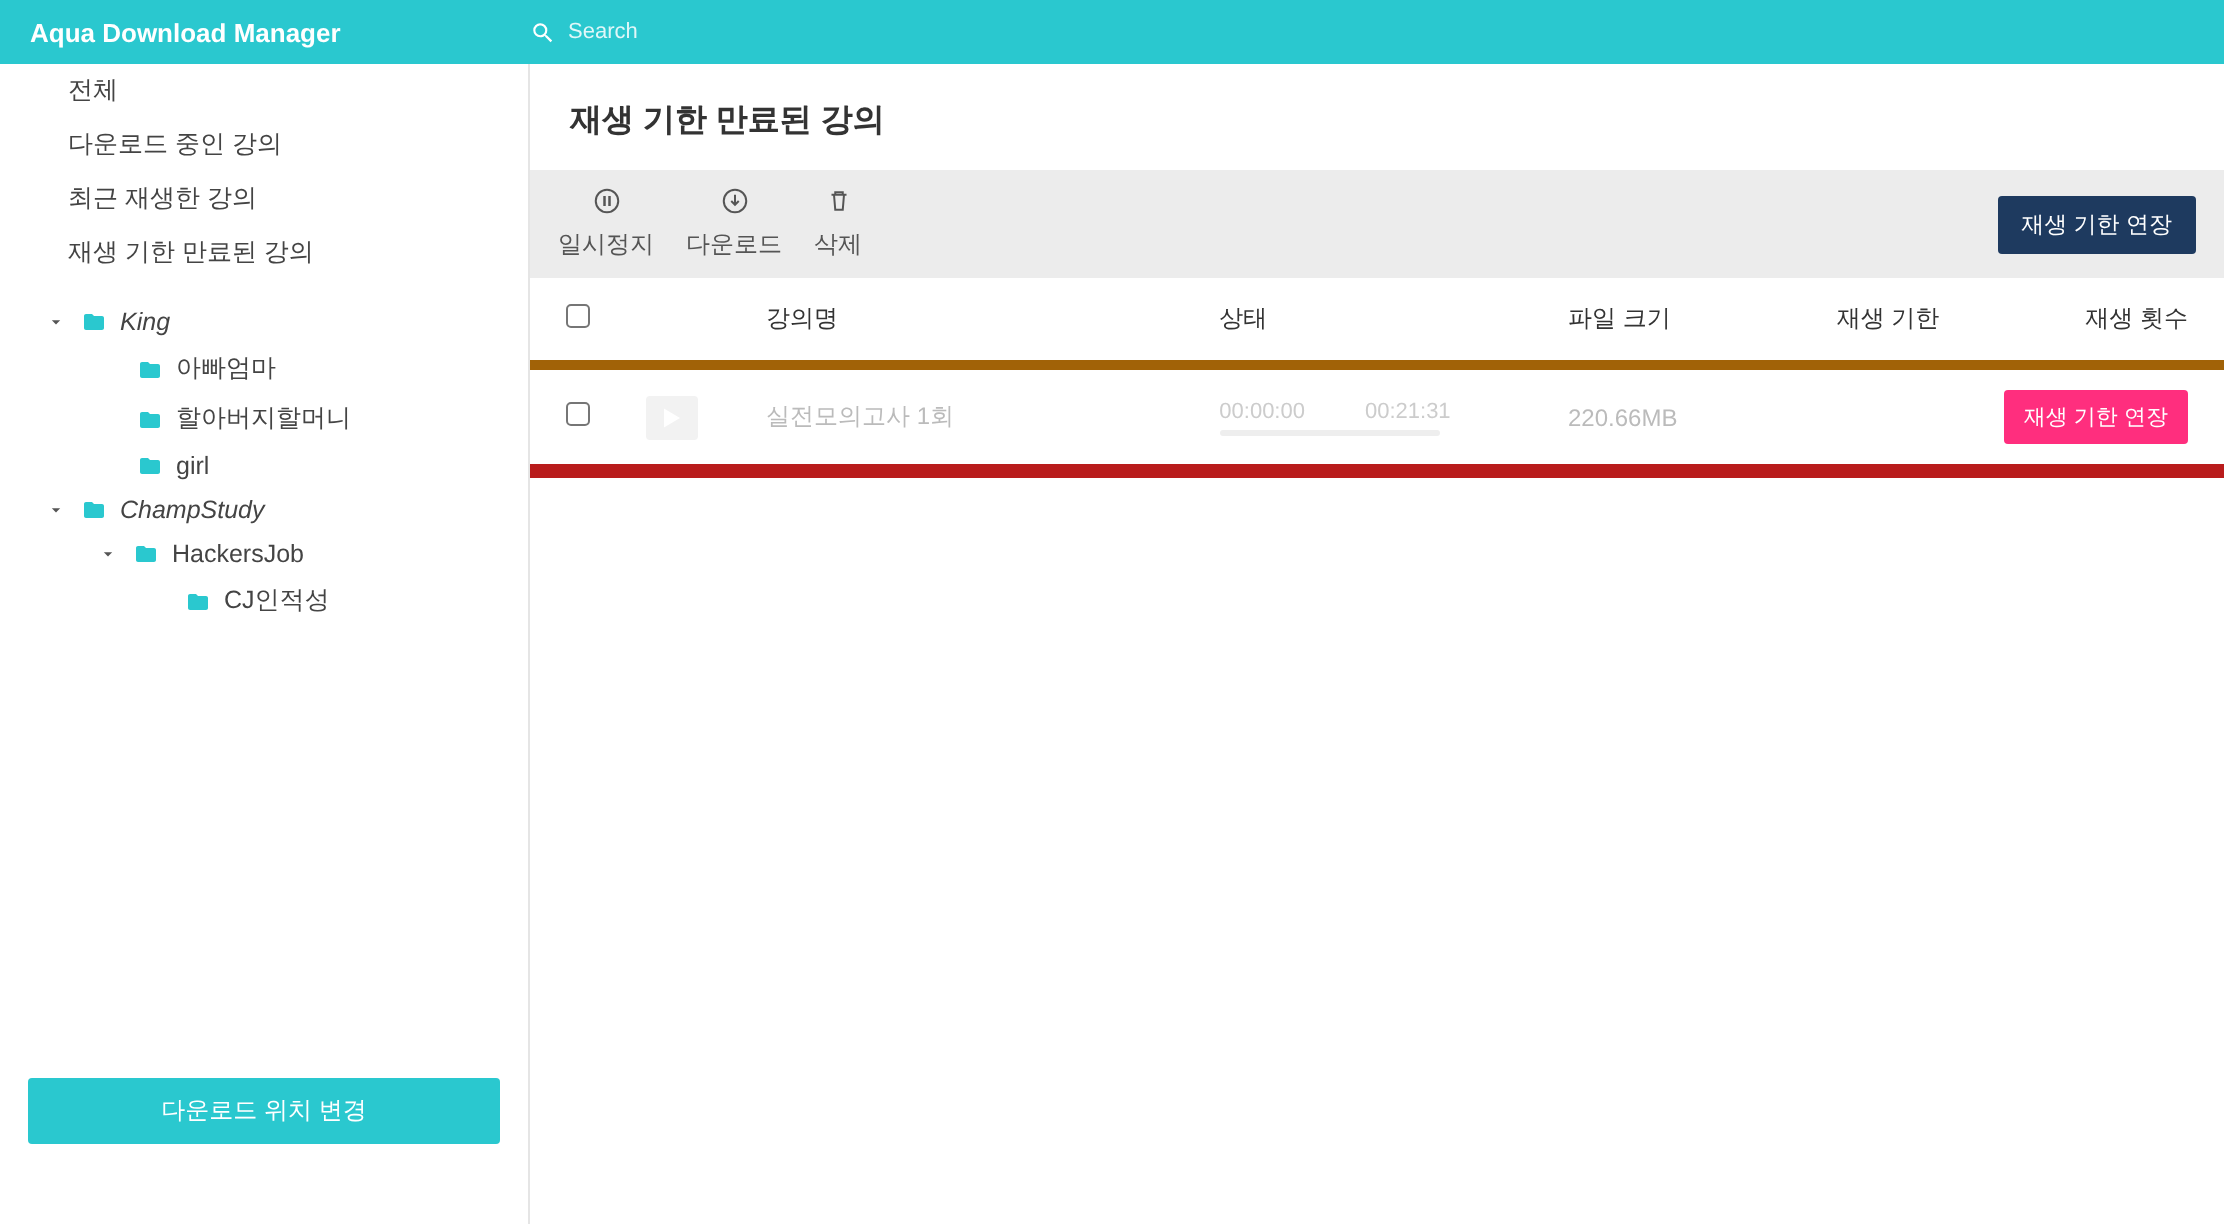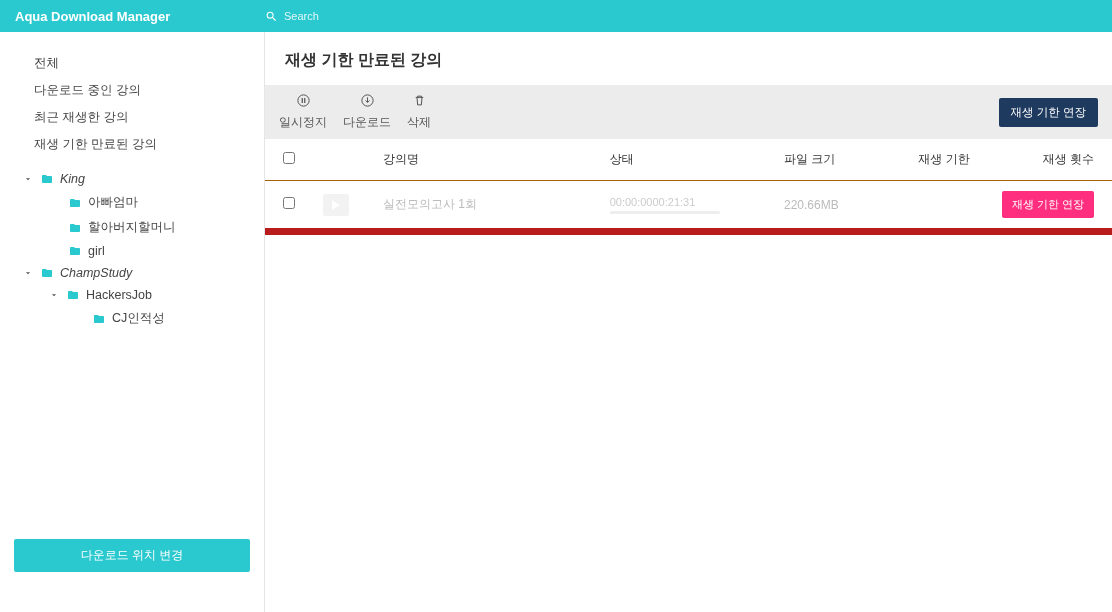--- a/index.html
+++ b/index.html
@@ -7,21 +7,21 @@
 
 .header { background: #2ac8cf; height: 32px; display: flex; align-items: center; padding: 0 15px; color: #fff; }
 .app-title { font-size: 13px; font-weight: 600; width: 250px; }
 .search-wrap { display: flex; align-items: center; gap: 6px; }
 .search-icon-svg { width: 13px; height: 13px; fill: #fff; }
 .search-input { background: transparent; border: none; outline: none; color: #14532d; font-size: 11px; width: 300px; }
 .search-input::placeholder { color: #e0f7f8; }
 
 .body { display: flex; flex: 1; overflow: hidden; }
 
-.sidebar { width: 265px; border-right: 1px solid #e5e5e5; display: flex; flex-direction: column; padding-top: 18px; }
+.sidebar { width: 265px; border-right: 1px solid #e5e5e5; display: flex; flex-direction: column; }
 .nav-list { padding: 0 14px 10px 34px; }
 .nav-item { font-size: 12.5px; color: #444; padding: 5px 0; cursor: pointer; }
 
 .section-title { font-size: 11px; color: #666; padding: 6px 14px; border-bottom: 1px solid #444; margin: 0 14px 8px 14px; }
 
 .tree { padding: 0 14px; flex: 1; overflow: auto; }
 .tree-row { display: flex; align-items: center; gap: 6px; padding: 4px 0; cursor: pointer; font-size: 12.5px; color: #444; }
 .chevron { width: 12px; height: 12px; display: inline-flex; align-items: center; justify-content: center; }
 .chevron svg { width: 10px; height: 10px; fill: #555; }
 .folder-icon { width: 14px; height: 12px; }
@@ -36,32 +36,32 @@
 
 .main { flex: 1; display: flex; flex-direction: column; overflow: hidden; }
 .page-title { font-size: 16px; font-weight: 600; color: #333; padding: 18px 20px 14px 20px; }
 
 .toolbar { background: #ececec; display: flex; align-items: center; padding: 8px 14px; gap: 16px; }
 .tool-btn { display: flex; align-items: center; gap: 6px; font-size: 12px; color: #555; cursor: pointer; border: none; background: transparent; flex-direction: column; }
 .tool-btn svg { width: 15px; height: 15px; fill: none; stroke: #555; stroke-width: 1.6; }
 .toolbar-spacer { flex: 1; }
 .extend-btn { background: #1e3a5f; color: #fff; border: none; padding: 7px 12px; font-size: 11.5px; cursor: pointer; border-radius: 2px; }
 
-.table-head { display: flex; align-items: center; padding: 12px 18px; border-bottom: 1px solid #a16207; font-size: 12px; color: #333; font-weight: 500; }
+.table-head { display: flex; align-items: center; padding: 12px 18px; border-bottom: 5px solid #a16207; font-size: 12px; color: #333; font-weight: 500; }
 .table-row { display: flex; align-items: center; padding: 10px 18px; border-bottom: 7px solid #b91c1c; font-size: 12px; color: #bbb; }
 .col-check { width: 40px; }
 .col-play { width: 60px; }
 .col-name { flex: 1.3; }
 .col-status { flex: 1; }
 .col-size { width: 110px; }
 .col-deadline { width: 100px; text-align: center; }
 .col-count { width: 100px; text-align: right; }
 .play-box { width: 26px; height: 22px; background: #f2f2f2; display: flex; align-items: center; justify-content: center; border-radius: 2px; }
 .play-box svg { width: 8px; height: 10px; fill: #fff; }
-.status-times { display: flex; font-size: 11px; color: #ccc; }
+.status-times { display: flex; gap: 30px; font-size: 11px; color: #ccc; }
 .status-bar { width: 110px; height: 3px; background: #eee; margin-top: 3px; border-radius: 2px; }
 .row-extend-btn { background: #ff2e7e; color: #fff; border: none; padding: 6px 10px; font-size: 11px; cursor: pointer; border-radius: 2px; }
 
 input[type=checkbox] { width: 12px; height: 12px; cursor: pointer; }
 </style>
 </head>
 <body>
 
 <div class="header">
   <div class="app-title">Aqua Download Manager</div>

